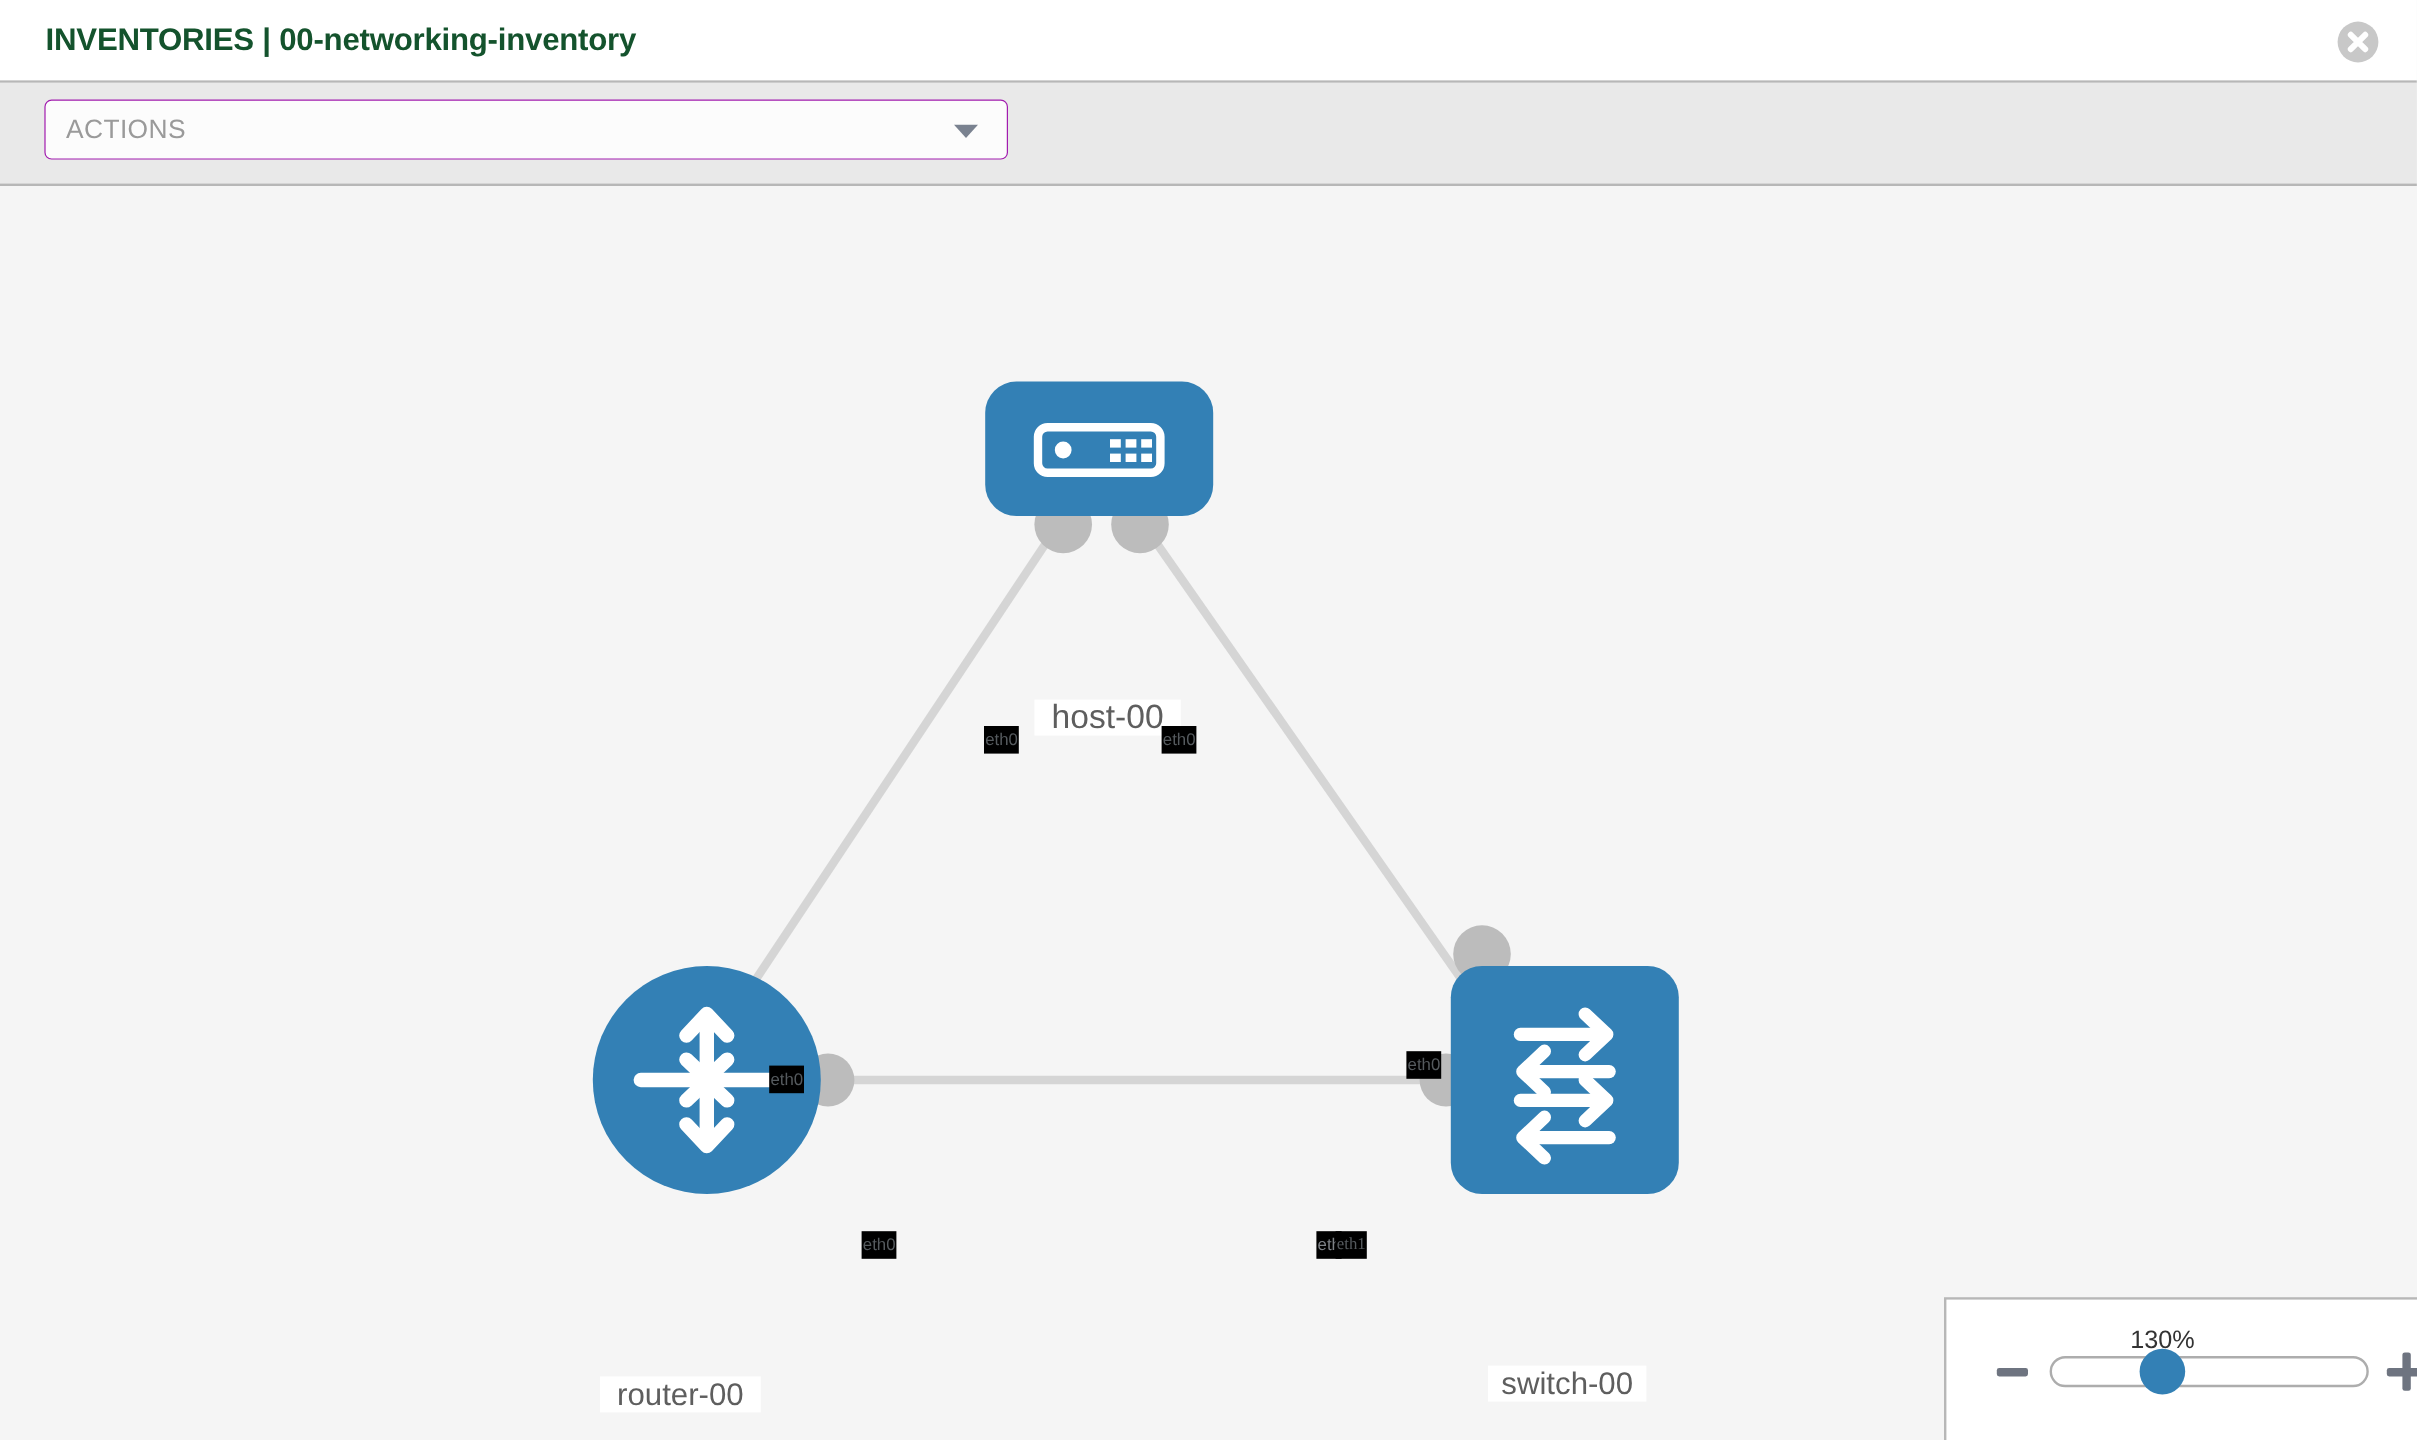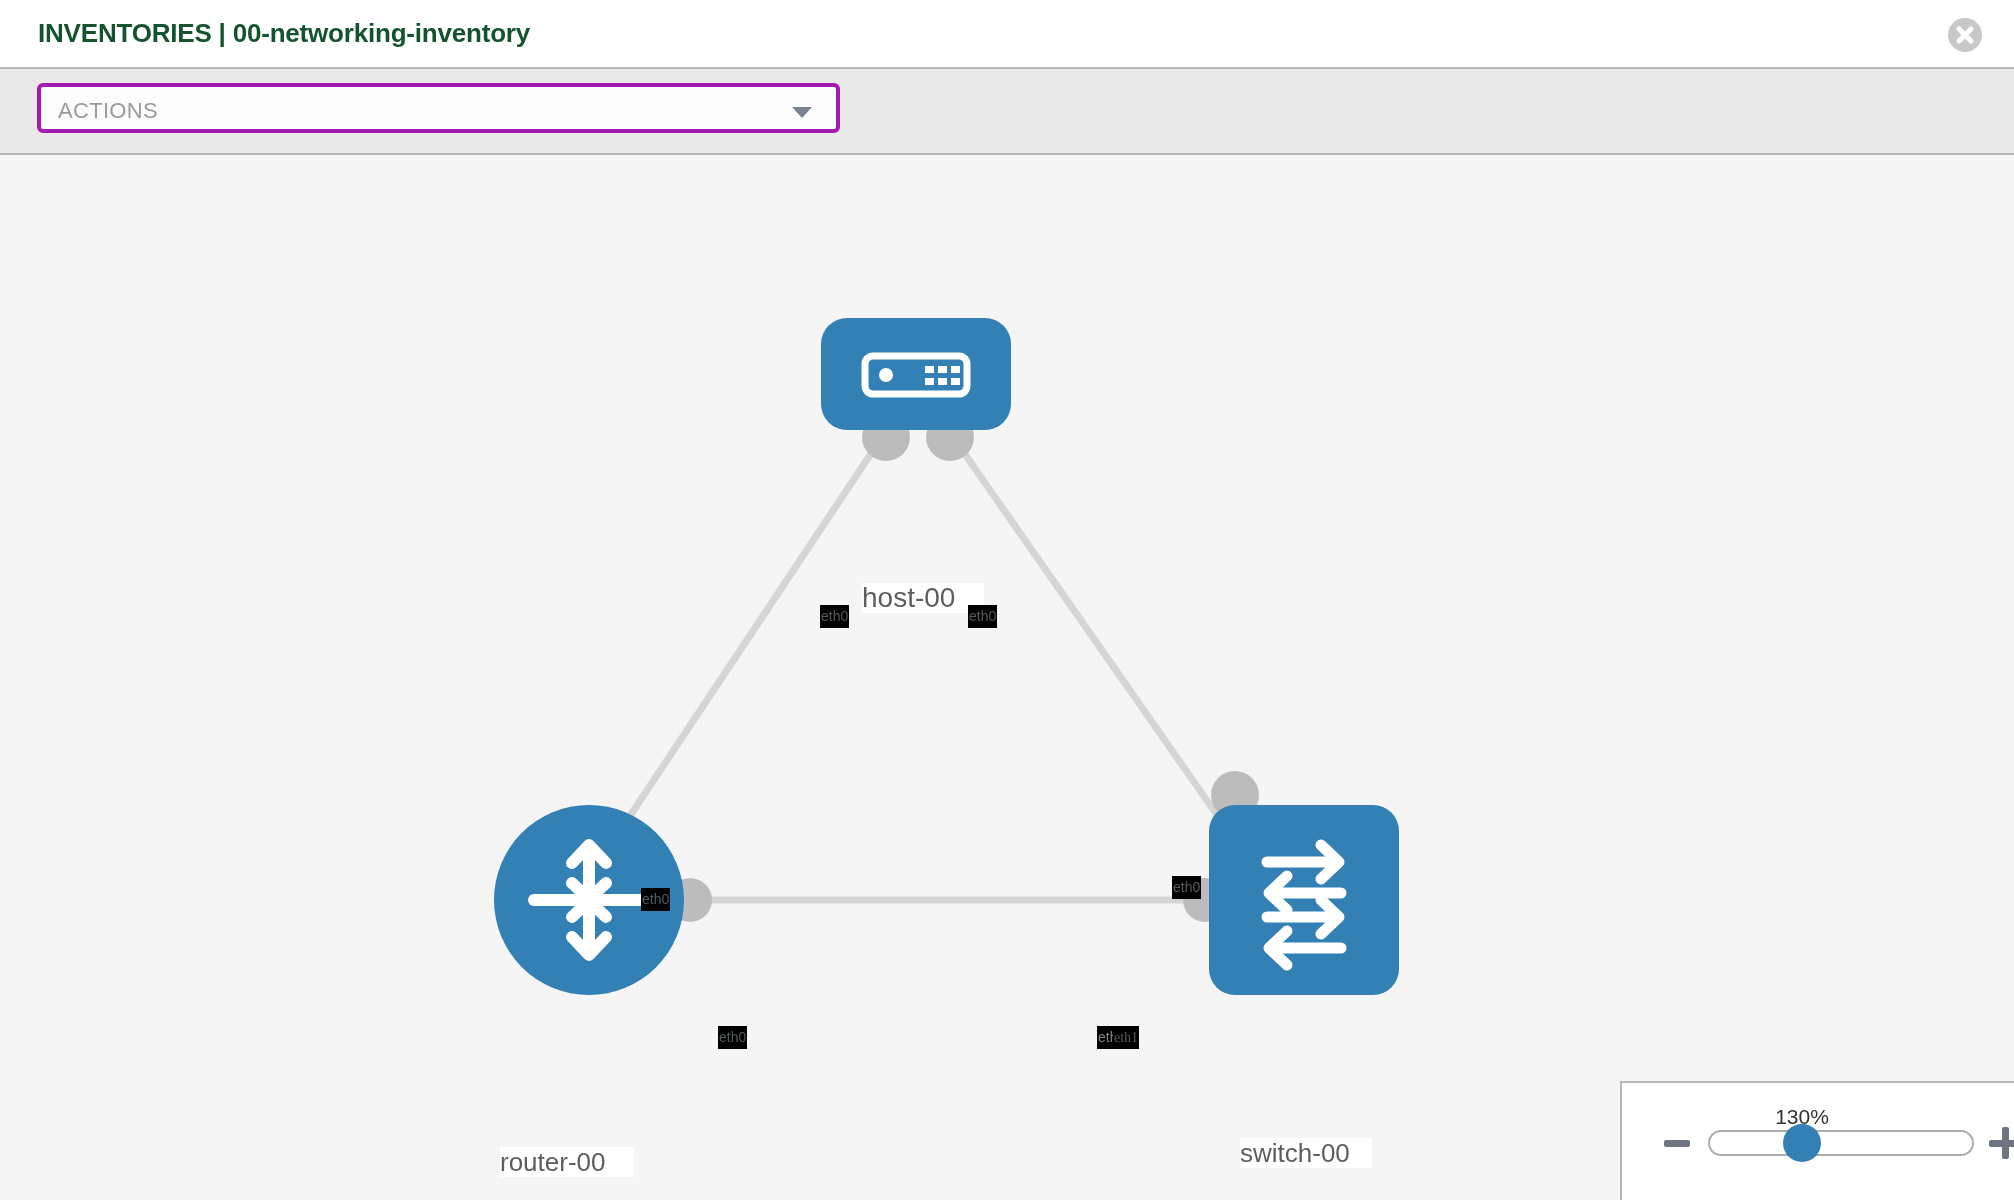--- a/index.html
+++ b/index.html
@@ -33,21 +33,21 @@
   
   #toolbar {
     position: absolute; left: 0; top: 69px;
     width: 2014px; height: 86px;
     background: #e9e9e9;
     border-bottom: 2px solid #b7b7b7;
   }
   .ctl-field {
     position: absolute;
     background: #fcfcfc;
-    border: 4px solid #a21caf;
+    border: 1px solid #a21caf;
     border-radius: 6px;
     height: 50px;
   }
   #actions-select { left: 37px; top: 14px; width: 803px; }
   #search-field   { left: 1180px; top: 14px; width: 794px; }
   .ctl-label {
     position: absolute; left: 17px; top: 11px;
     font-size: 22px; color: #9a9a9a;
     letter-spacing: 0.3px;
     white-space: nowrap;
@@ -79,21 +79,21 @@
   .node { position: absolute; }
   .node-shape {
     position: absolute; left: 0; top: 0;
     background: #3380b5;
   }
   .node-label {
     position: absolute;
     font-size: 26px; color: #5e5e5e;
     background: #ffffff;
     white-space: nowrap;
-    text-align: left;
+    text-align: center;
     line-height: 30px;
   }
   .iface-label {
     position: absolute;
     font-size: 14px; color: #555a5e;
     background: #000000;
     white-space: nowrap;
     line-height: 23px;
     padding: 0 1px;
   }

